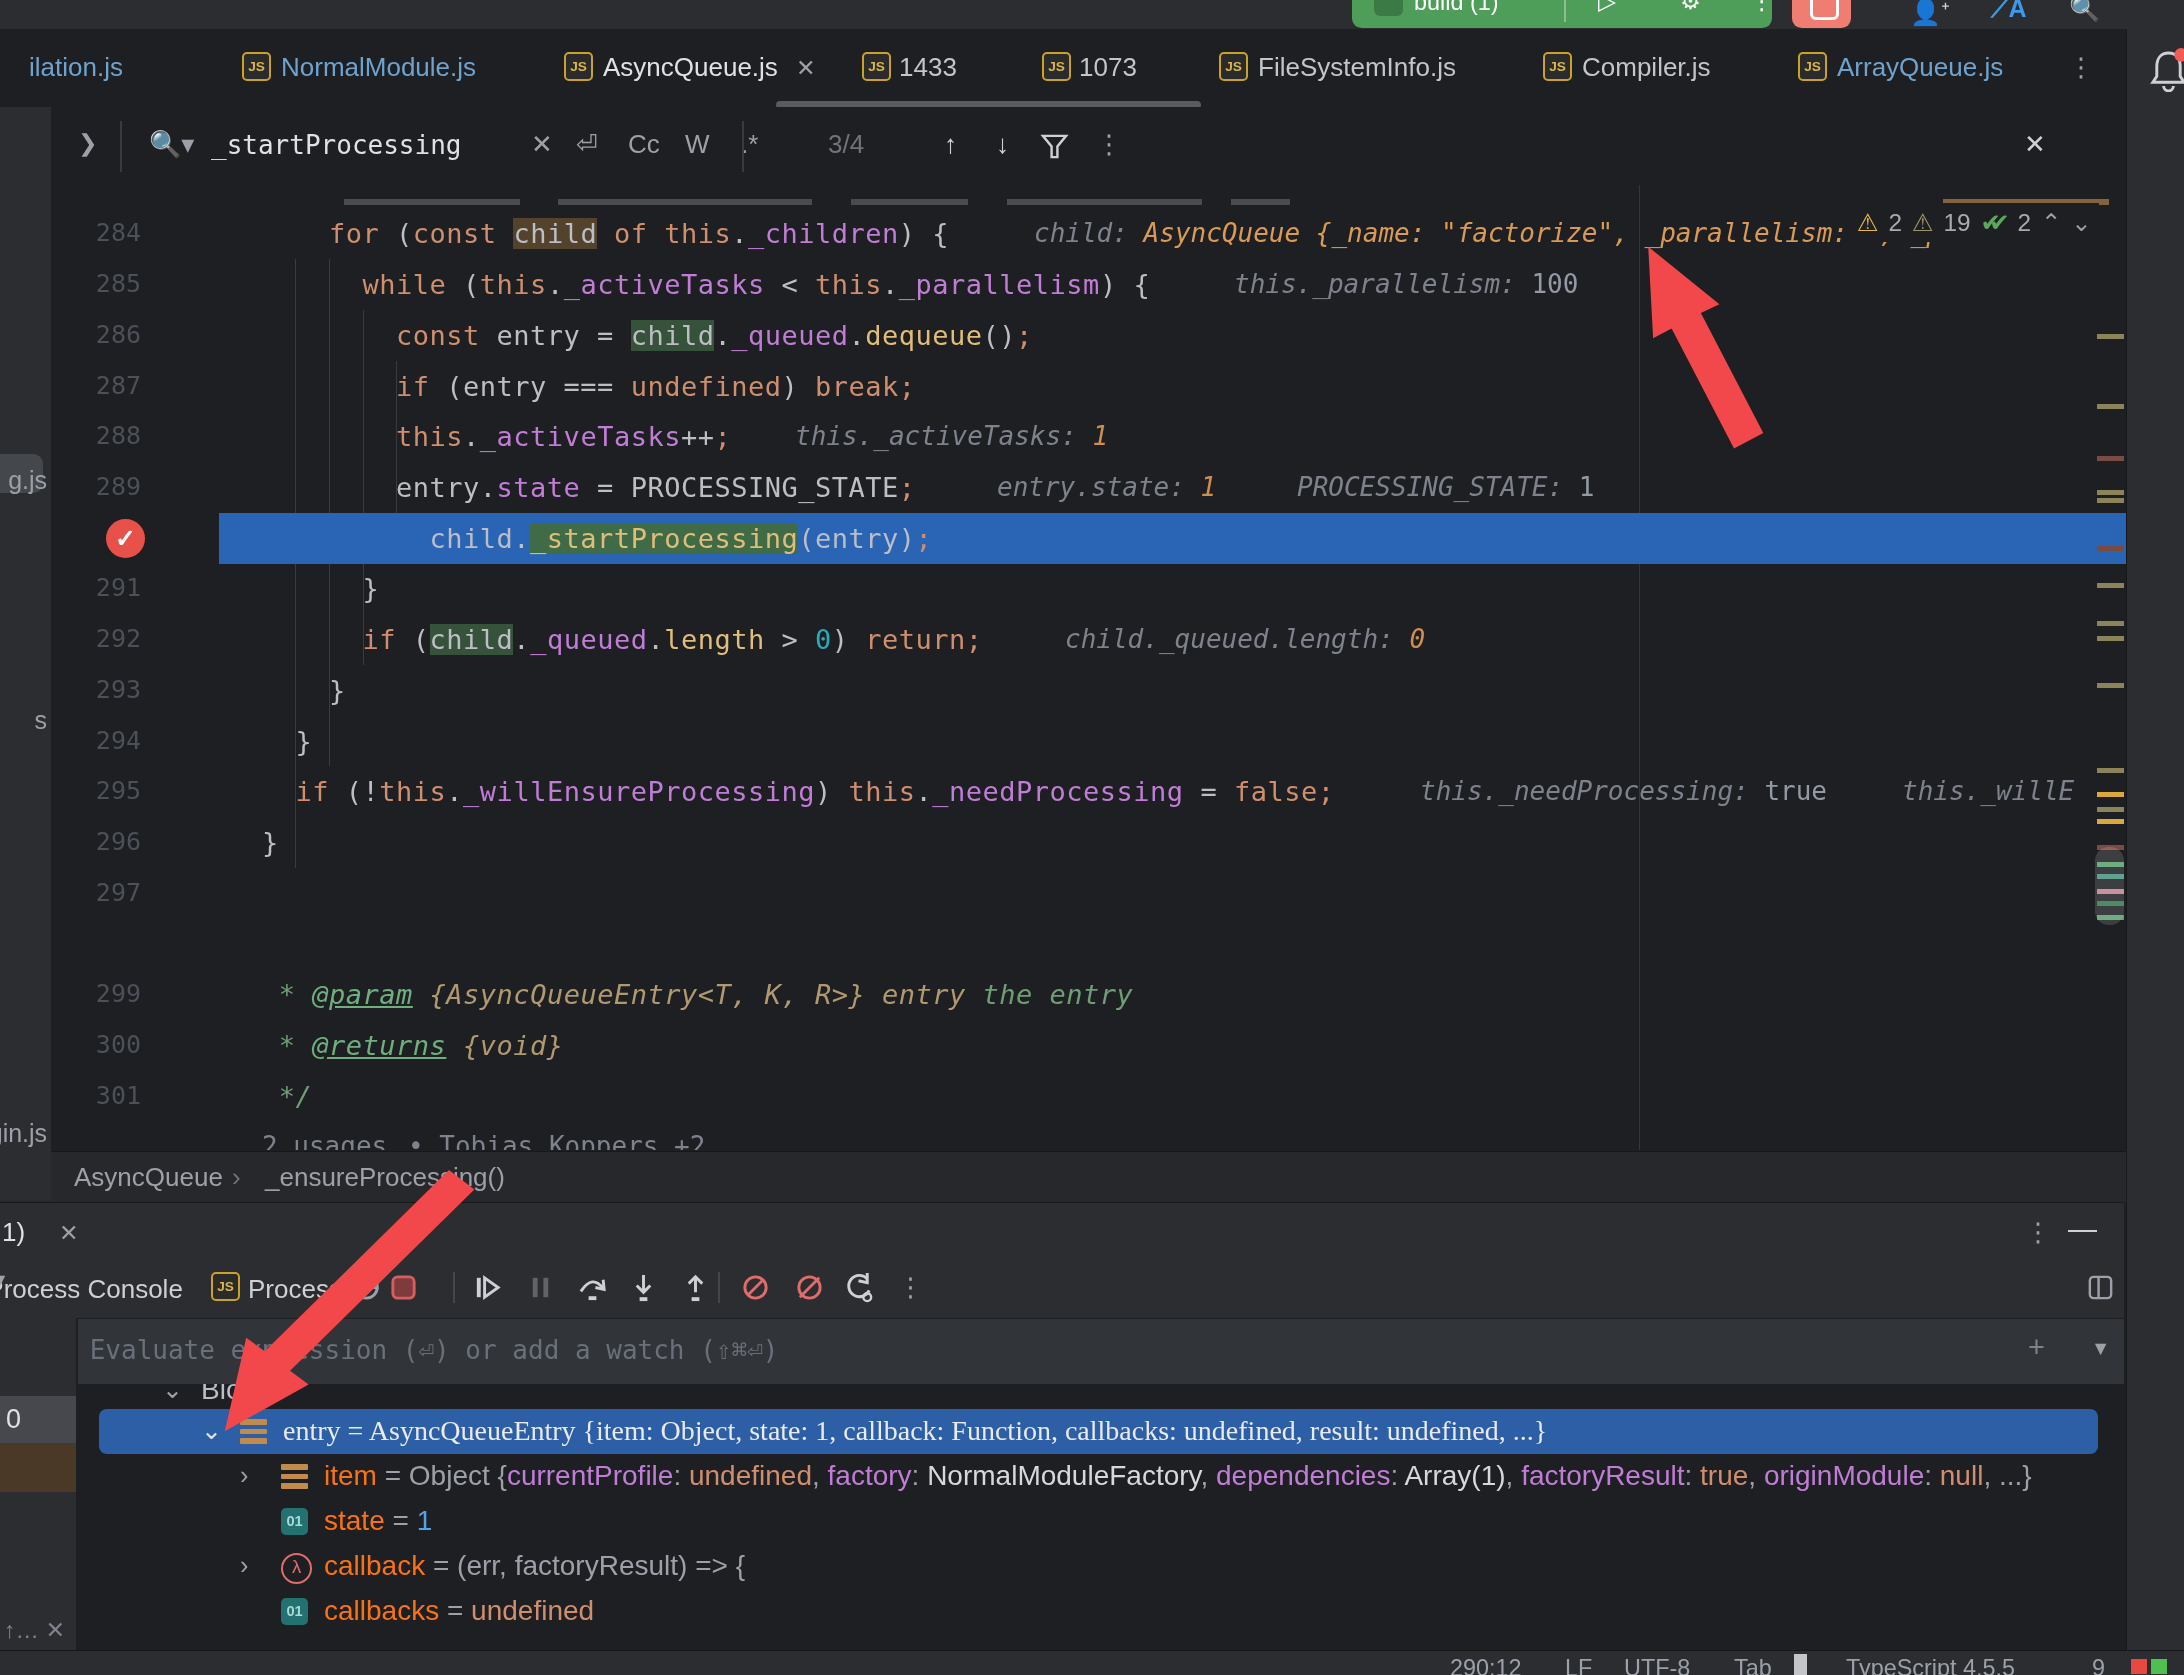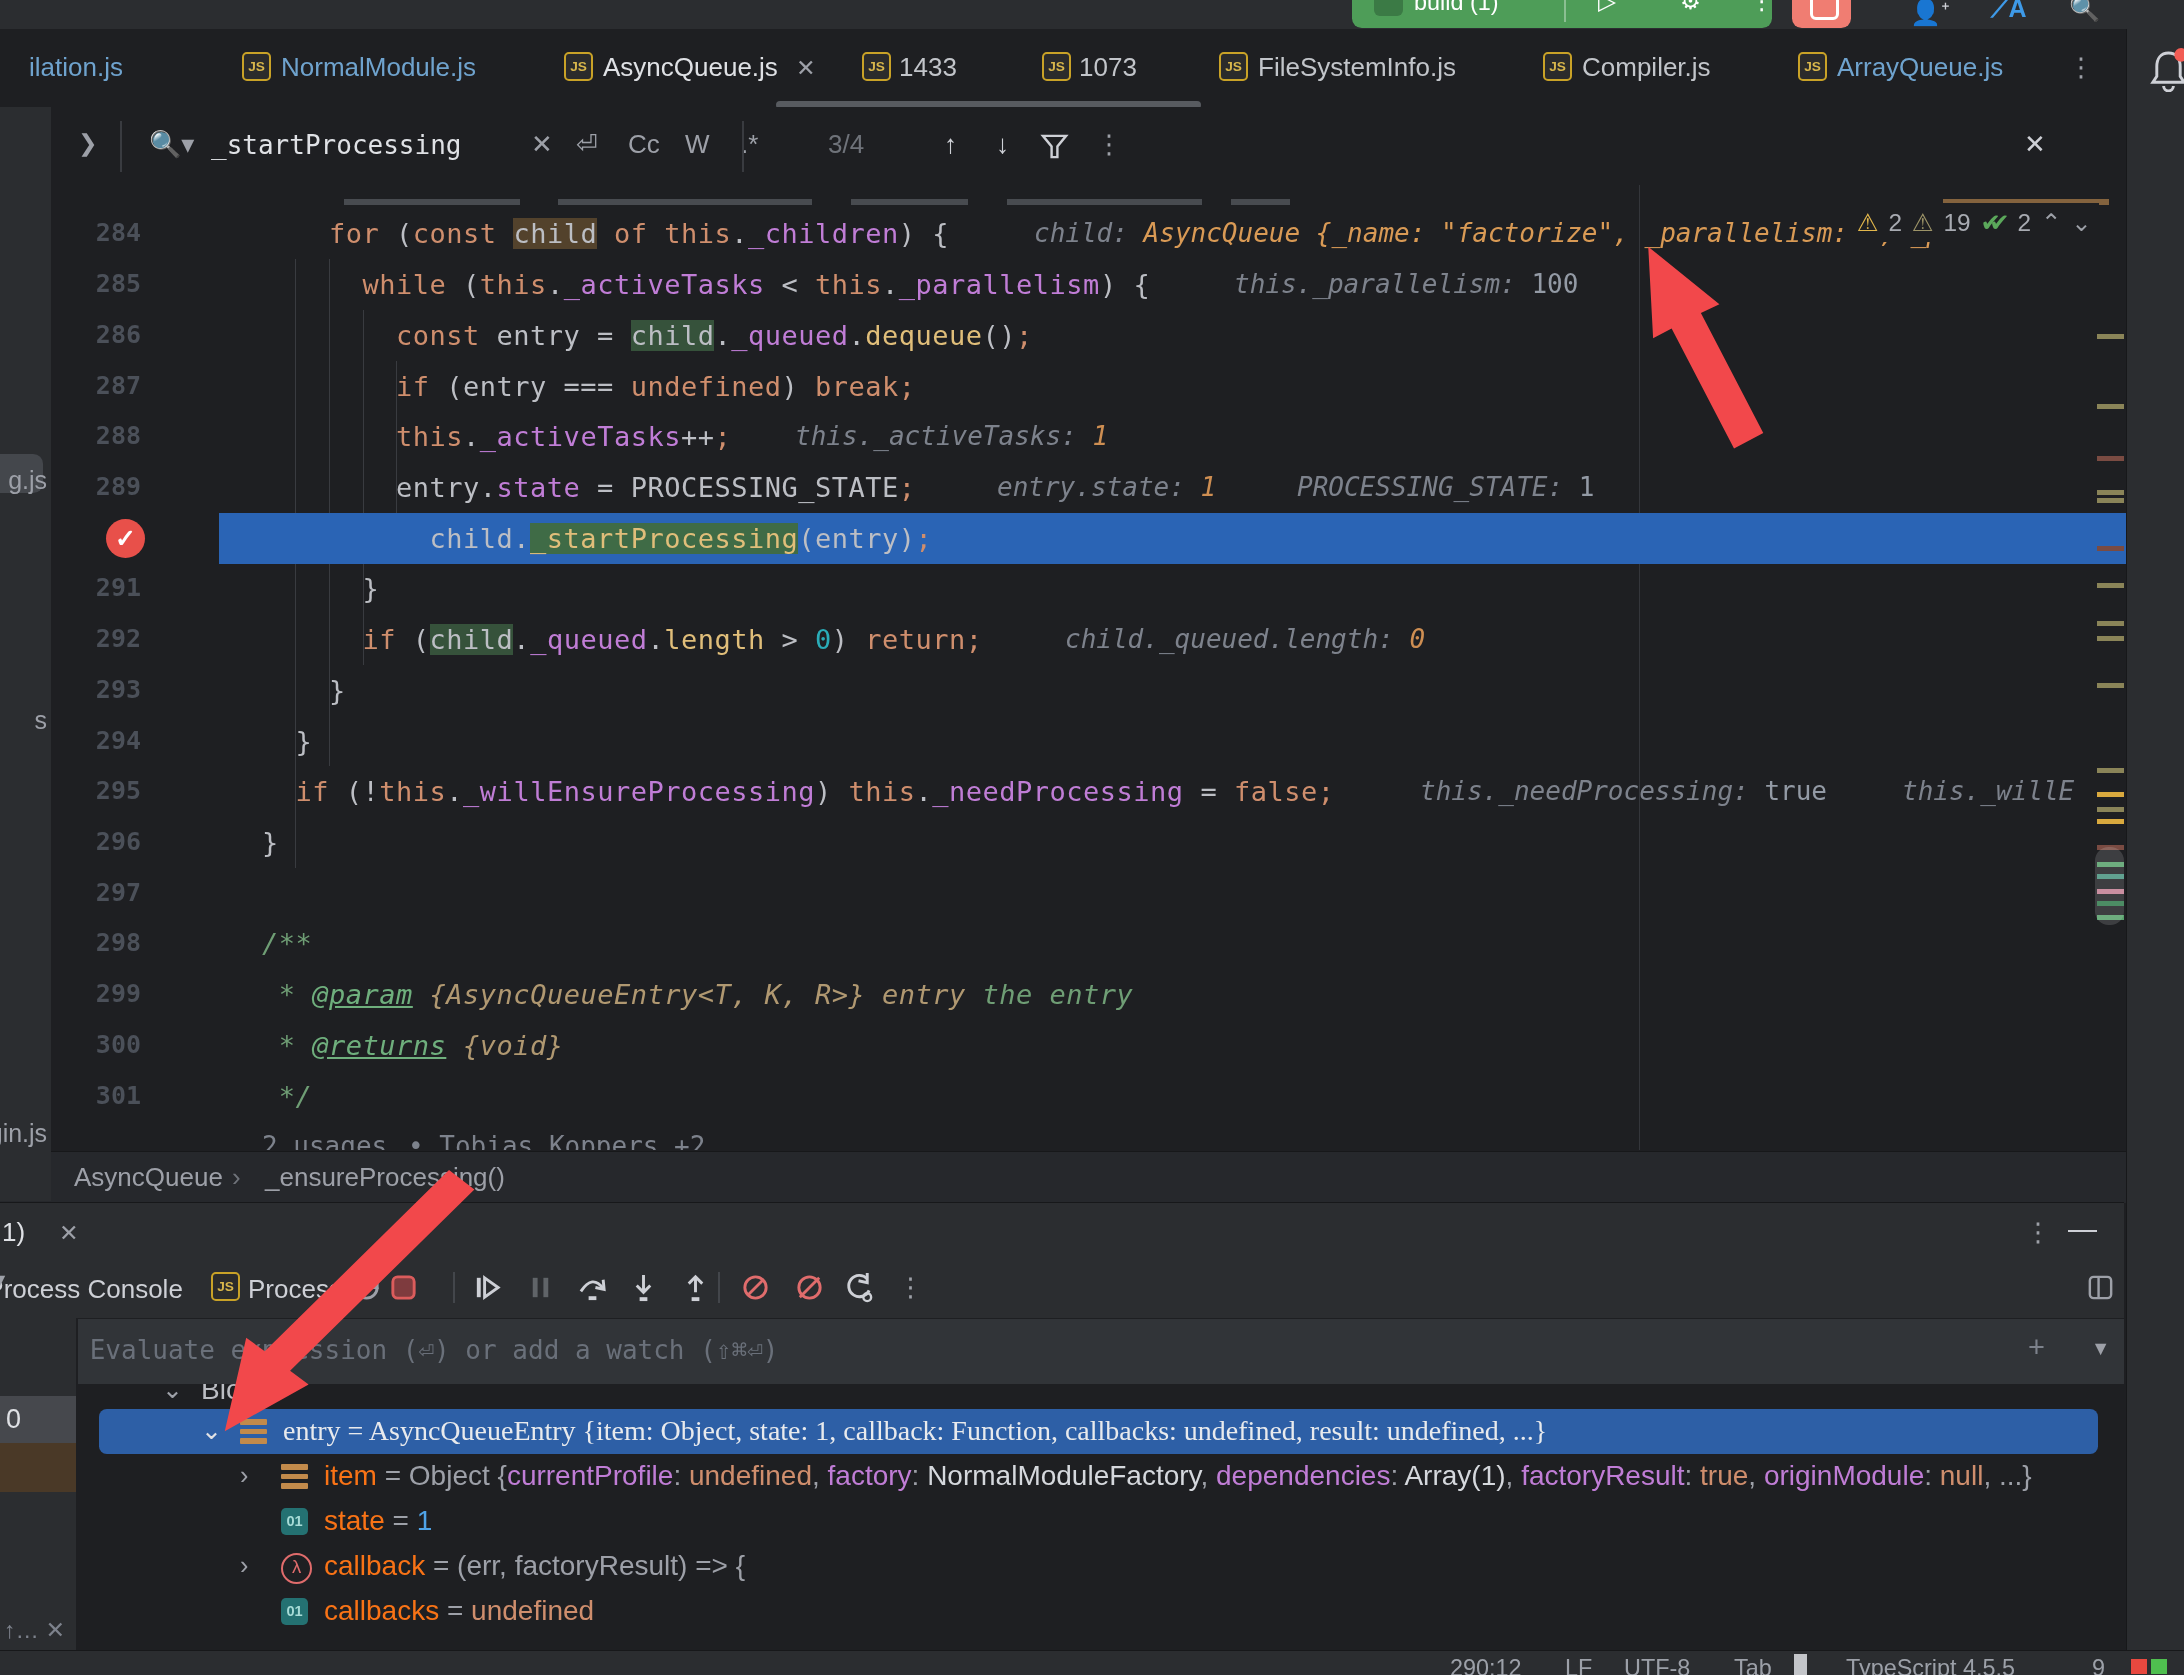--- a/index.html
+++ b/index.html
@@ -20,21 +20,21 @@
   #tabScroll{position:absolute;left:776px;top:72px;width:425px;height:7.8px;background:#585B60;border-radius:3.9px;}
   .closeX{position:absolute;top:25px;color:#9DA0A8;font-size:23.4px;}
   
   #searchRow{position:absolute;left:51px;top:107px;width:2075px;height:78px;background:#1E1F22;border-bottom:2px solid #393B40;}
   .sIco{position:absolute;top:21.5px;color:#9DA0A8;font-size:26px;}
   #searchQuery{position:absolute;left:158px;top:21.5px;font-family:"DejaVu Sans Mono",monospace;font-size:26px;color:#DFE1E5;background:transparent;border:0;outline:none;width:273px;}
   .vdiv{position:absolute;top:13.7px;height:51px;width:2px;background:#393B40;}
   
   #editor{position:absolute;left:51px;top:185px;width:2075px;height:965px;overflow:hidden;background:#1E1F22;}
   .code-row{position:absolute;left:0;width:100%;height:51px;}
-  .lnum{position:absolute;left:0;top:9.8px;width:90px;text-align:right;font-family:"DejaVu Sans Mono",monospace;font-size:25px;color:#4B5059;font-weight:bold;}
+  .lnum{position:absolute;left:0;top:9.8px;width:90px;text-align:right;font-family:"DejaVu Sans Mono",monospace;font-size:25px;color:#4B5059;}
   pre.code{position:absolute;left:211px;top:0;margin:0;font-family:"DejaVu Sans Mono",monospace;font-size:27px;line-height:51px;letter-spacing:0.5px;}
   .hint{position:absolute;top:0;font-family:"DejaVu Sans Mono",monospace;font-size:26px;line-height:51px;white-space:pre;}
   .exec-band{position:absolute;left:168px;top:0;right:0;height:51px;background:#2A64B5;}
   .pln{color:#BCBEC4}.kw{color:#CF8E6D}.fld{color:#C07DD6}.fn{color:#E0BE7A}.num{color:#2AACB8}
   .cmt{color:#6F9E75;font-style:italic}.doctag{color:#6FAF7D;font-style:italic;text-decoration:underline}
   .doctype{color:#B09871;font-style:italic}
   .hintL{color:#7D828C;font-style:italic}.hintO{color:#CE8E52;font-style:italic}.hintG{color:#939AA5;}.h284{color:#D99A55;font-style:italic}
   .bgBrown{background:#53422C}.bgGreenDim{background:#36523B}.bgGreenStrong{background:#3F6B46}
   .guide{position:absolute;width:1px;background:#393B40;}
   #marginGuide{position:absolute;left:1588px;top:0;width:1px;height:965px;background:#34363B;}
@@ -216,24 +216,20 @@
         <span class="hint" style="left: 1369px;"><span class="hintL">this._needProcessing: </span><span class="hintG">true</span></span>
         <span class="hint" style="left: 1851px;"><span class="hintL">this._willE</span></span>
       </div>
       <div class="code-row" style="top: 632px;">
         <span class="lnum">296</span>
         <pre class="code"><span class="pln">}</span></pre>
       </div>
       <div class="code-row" style="top: 683px;">
         <span class="lnum">297</span>
         <pre class="code"></pre>
-      </div>
-      <div class="code-row" style="top: 733px;">
-        <span class="lnum">298</span>
-        <pre class="code"><span class="cmt">/**</span></pre>
       </div>
       <div class="code-row" style="top: 784px;">
         <span class="lnum">299</span>
         <pre class="code"><span class="cmt"> * </span><span class="doctag">@param</span><span class="cmt"> </span><span class="doctype">{AsyncQueueEntry&lt;T, K, R&gt;} entry</span><span class="cmt"> the entry</span></pre>
       </div>
       <div class="code-row" style="top: 835px;">
         <span class="lnum">300</span>
         <pre class="code"><span class="cmt"> * </span><span class="doctag">@returns</span><span class="cmt"> </span><span class="doctype">{void}</span></pre>
       </div>
       <div class="code-row" style="top: 886px;">

